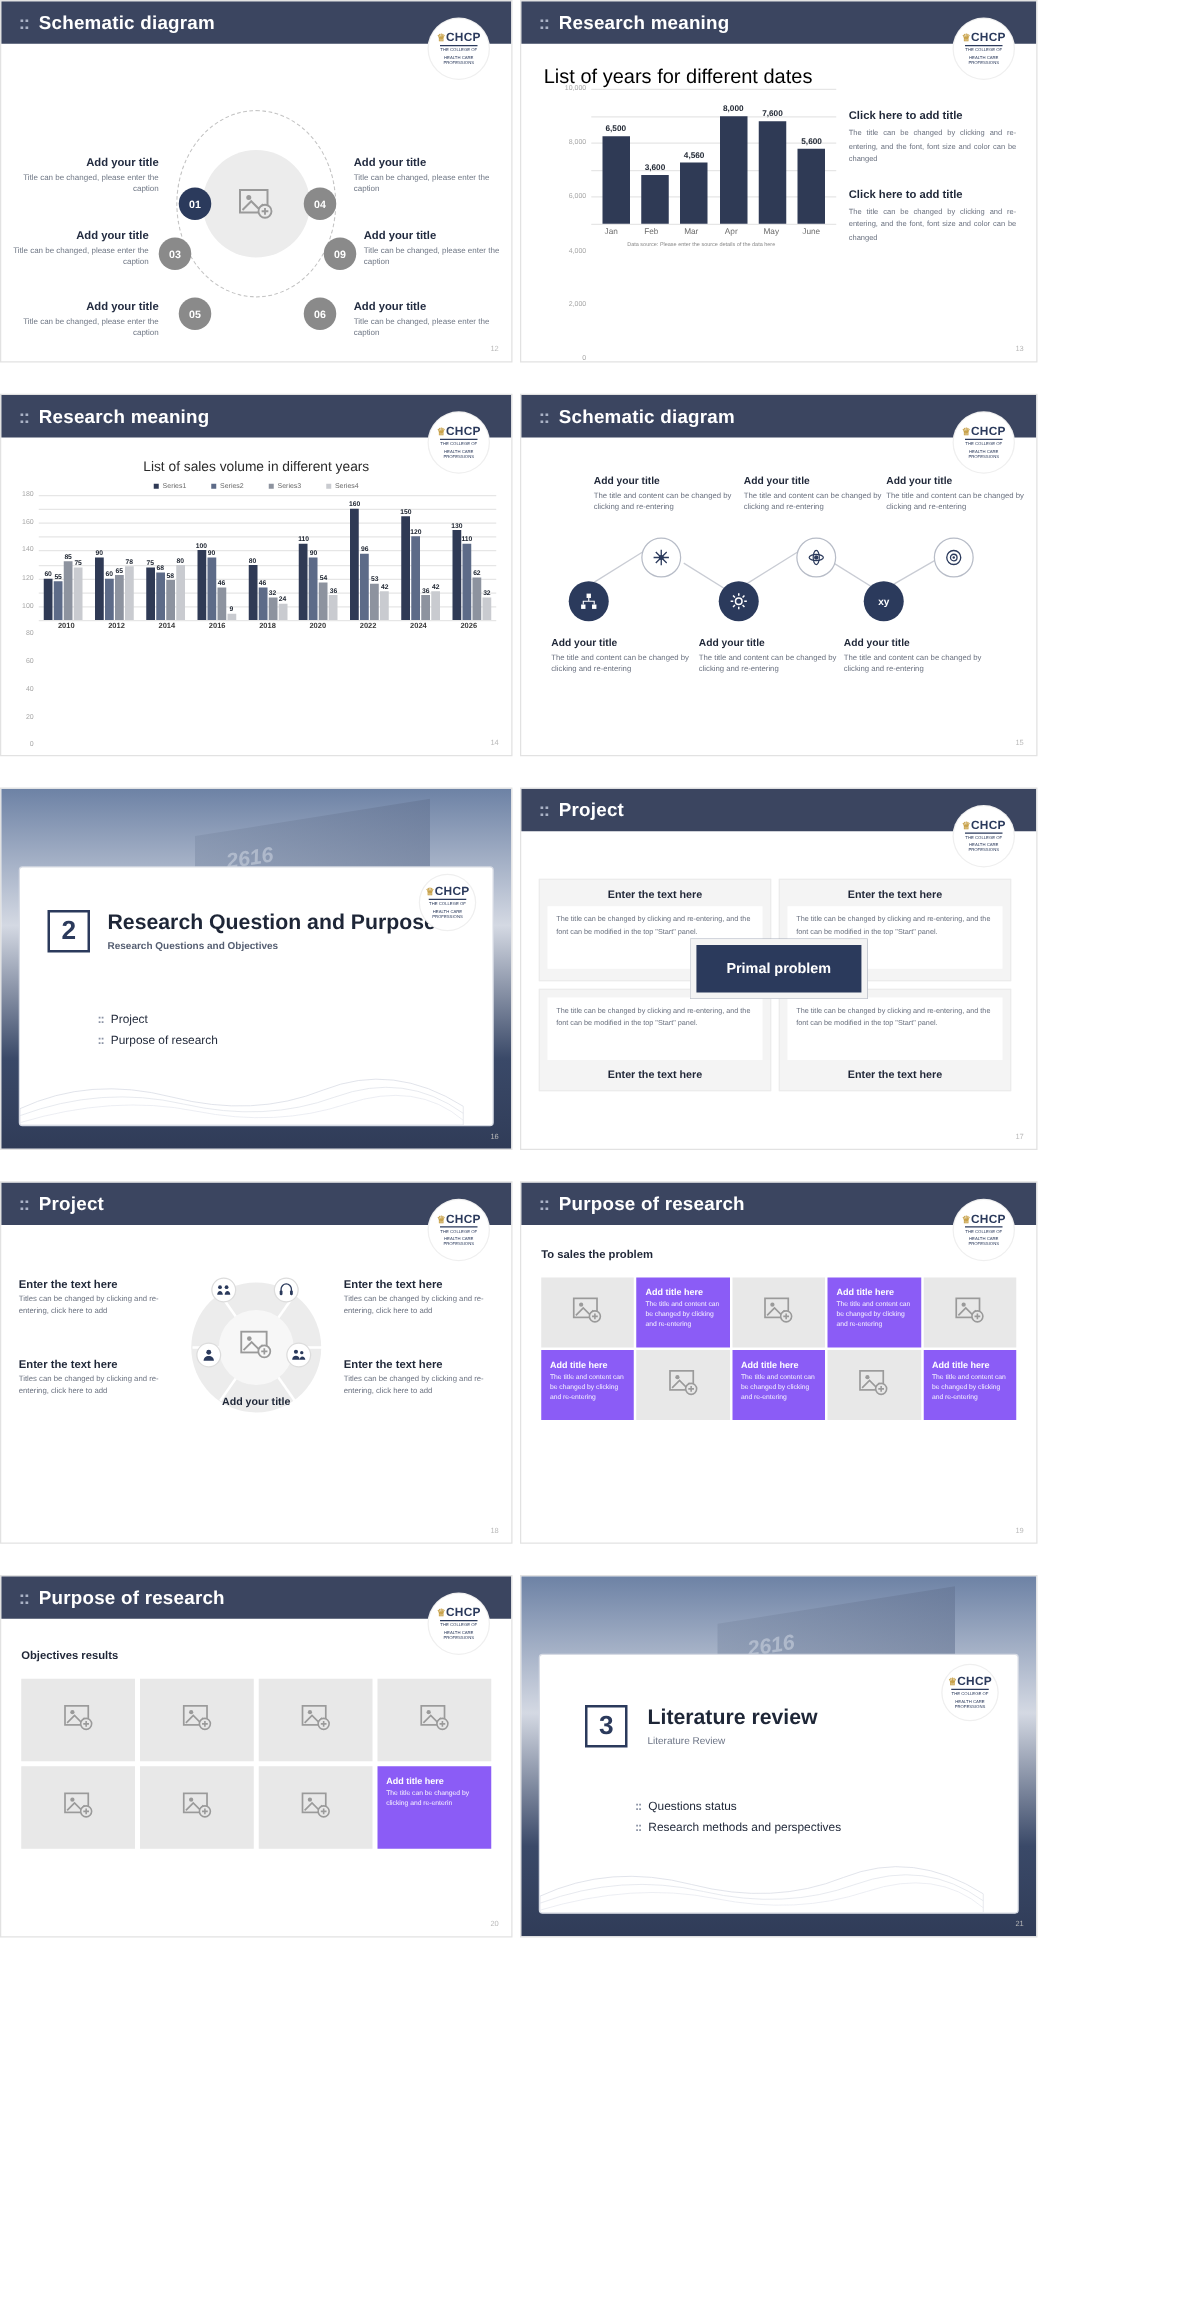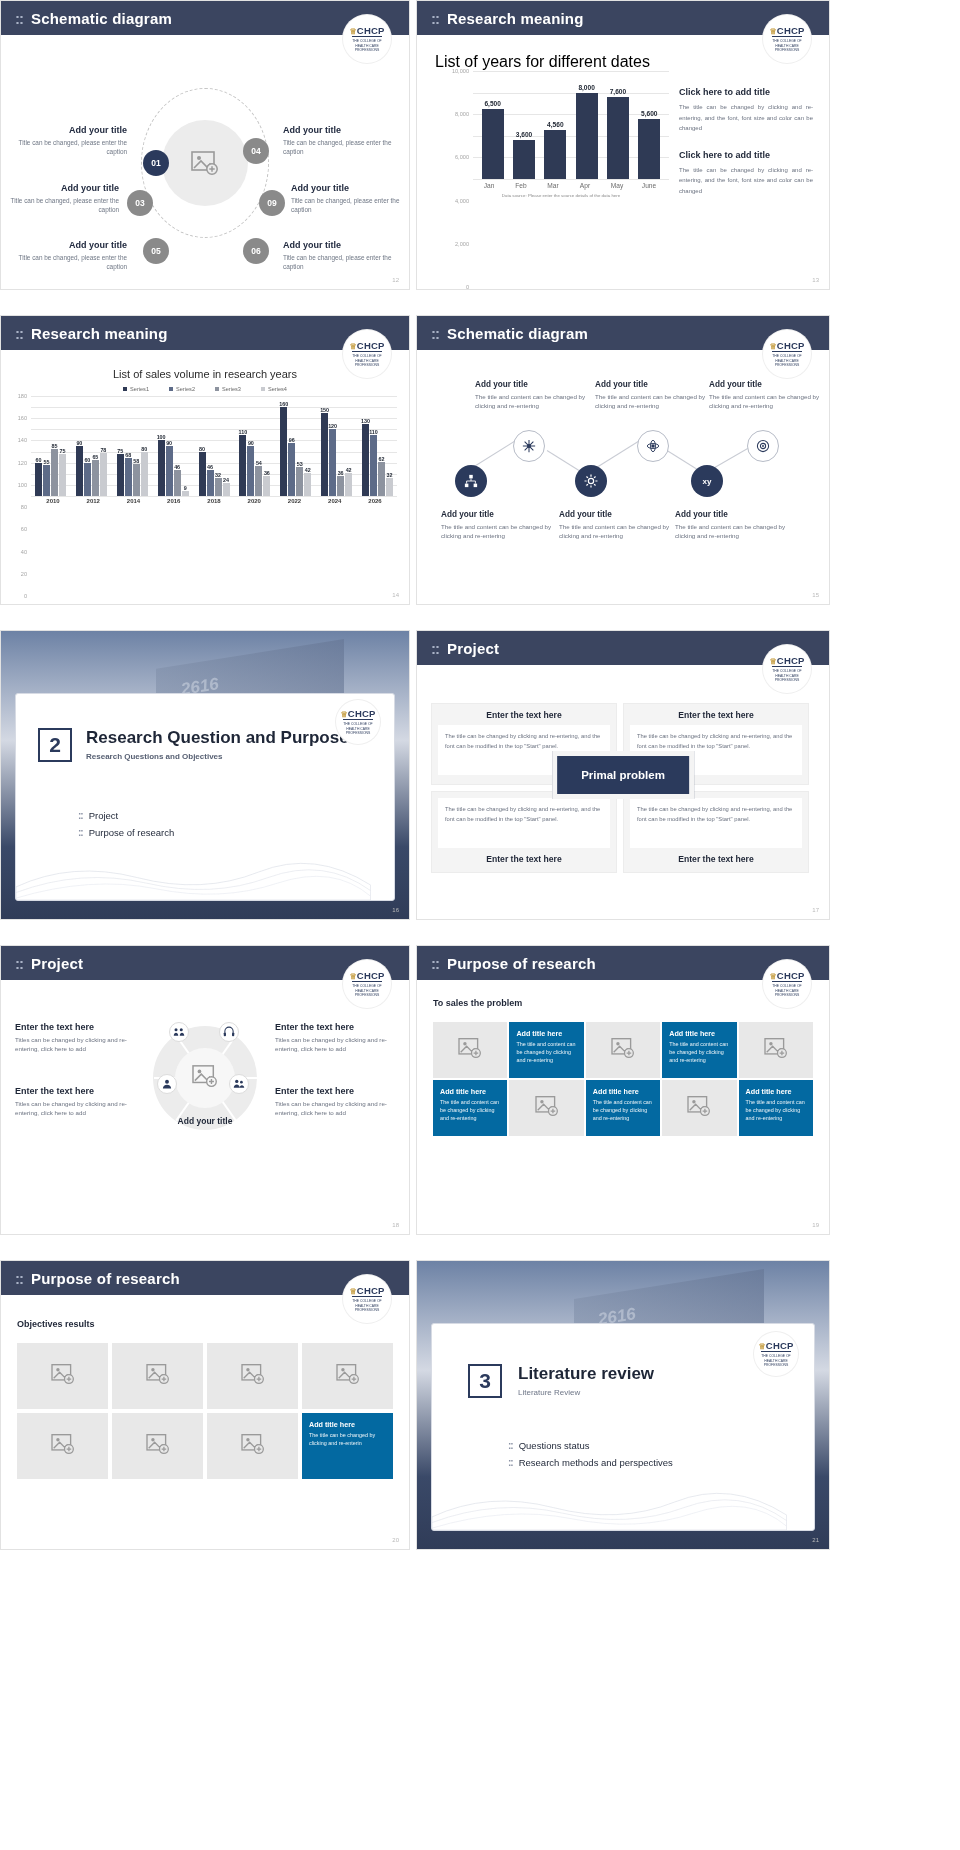--- a/index.html
+++ b/index.html
@@ -147,21 +147,21 @@
   .donut .hole { position:absolute; inset:22px; border-radius:50%; background:#f7f7f7;}
   .donut .seg { position:absolute; width:2px; background:#fff; left:50%; top:0; height:50%; transform-origin:bottom center;}
   .dicon { position:absolute; width:20px; height:20px; border-radius:50%; background:#fff; border:1px solid #dcdcdc; display:flex;align-items:center;justify-content:center;}
   .dcap { position:absolute; width:120px;}
   .dcap .h { font-size:9px; font-weight:bold; color:#1e2637; margin-bottom:3px;}
   .dcap .p { font-size:6.2px; color:#6b7280; line-height:1.5;}
   
   .sub-h { position:absolute; left:16px; top:46px; font-size:9px; font-weight:bold; color:#1f2637;}
   .tiles { position:absolute; left:16px; right:16px; top:66px; display:grid; gap:2px;}
   .tile { background:#e8e8e8; display:flex; align-items:center; justify-content:center;}
-  .tile.dark { background:#0369a1; color:#fff; align-items:flex-start; justify-content:flex-start; padding:7px 7px;}
+  .tile.dark { background:#8b5cf6; color:#fff; align-items:flex-start; justify-content:flex-start; padding:7px 7px;}
   .tile.dark .th { font-size:7.2px; font-weight:bold; margin-bottom:3px;}
   .tile.dark .tp { font-size:5.4px; line-height:1.45; opacity:.92;}
 </style>
 </head>
 <body>
 
 <div class="grid">
 
   <div class="slide">
     <div class="hdr">
@@ -185,21 +185,21 @@
             <path d="M4 18 L11 11 L17 17 L20 14 L22 16" fill="none" stroke="#9a9a9a" stroke-width="1.6"></path>
             <circle cx="22" cy="19" r="5.2" fill="#ececec" stroke="#9a9a9a" stroke-width="1.5"></circle>
             <path d="M22 16.3v5.4M19.3 19h5.4" stroke="#9a9a9a" stroke-width="1.5"></path>
           </svg>
         </span>
       </div>
 
       <div class="node dark" style="left:142px; top:115px;">01</div>
       <div class="node" style="left:126px; top:155px;">03</div>
       <div class="node" style="left:142px; top:203px;">05</div>
-      <div class="node" style="left:242px; top:103px;">04</div>
+      <div class="node" style="left:242px; top:115px;">04</div>
       <div class="node" style="left:258px; top:155px;">09</div>
       <div class="node" style="left:242px; top:203px;">06</div>
 
       <div class="cap l" style="left:0px; top:90px;">
         <div class="h">Add your title</div>
         <div class="p">Title can be changed, please enter the caption</div>
       </div>
       <div class="cap l" style="left:-8px; top:148px;">
         <div class="h">Add your title</div>
         <div class="p">Title can be changed, please enter the caption</div>
@@ -314,21 +314,21 @@
       <span class="ttl">Research meaning</span>
     </div>
     <div class="logo">
       <div class="l1"><span class="t">♕</span><span>CHCP</span></div>
       <div class="rule"></div>
       <div class="l2">THE COLLEGE OF</div>
       <div class="l2">HEALTH CARE PROFESSIONS</div>
     </div>
 
     <div>
-      <div class="c3t">List of sales volume in research years</div>
+      <div class="c3t">List of sales volume in different years</div>
       <div class="leg" id="legend-years">
           <div>
             <span class="sw" style="background: rgb(47, 58, 85);"></span>
             <span>Series1</span>
           </div>
           <div>
             <span class="sw" style="background: rgb(93, 107, 136);"></span>
             <span>Series2</span>
           </div>
           <div>

